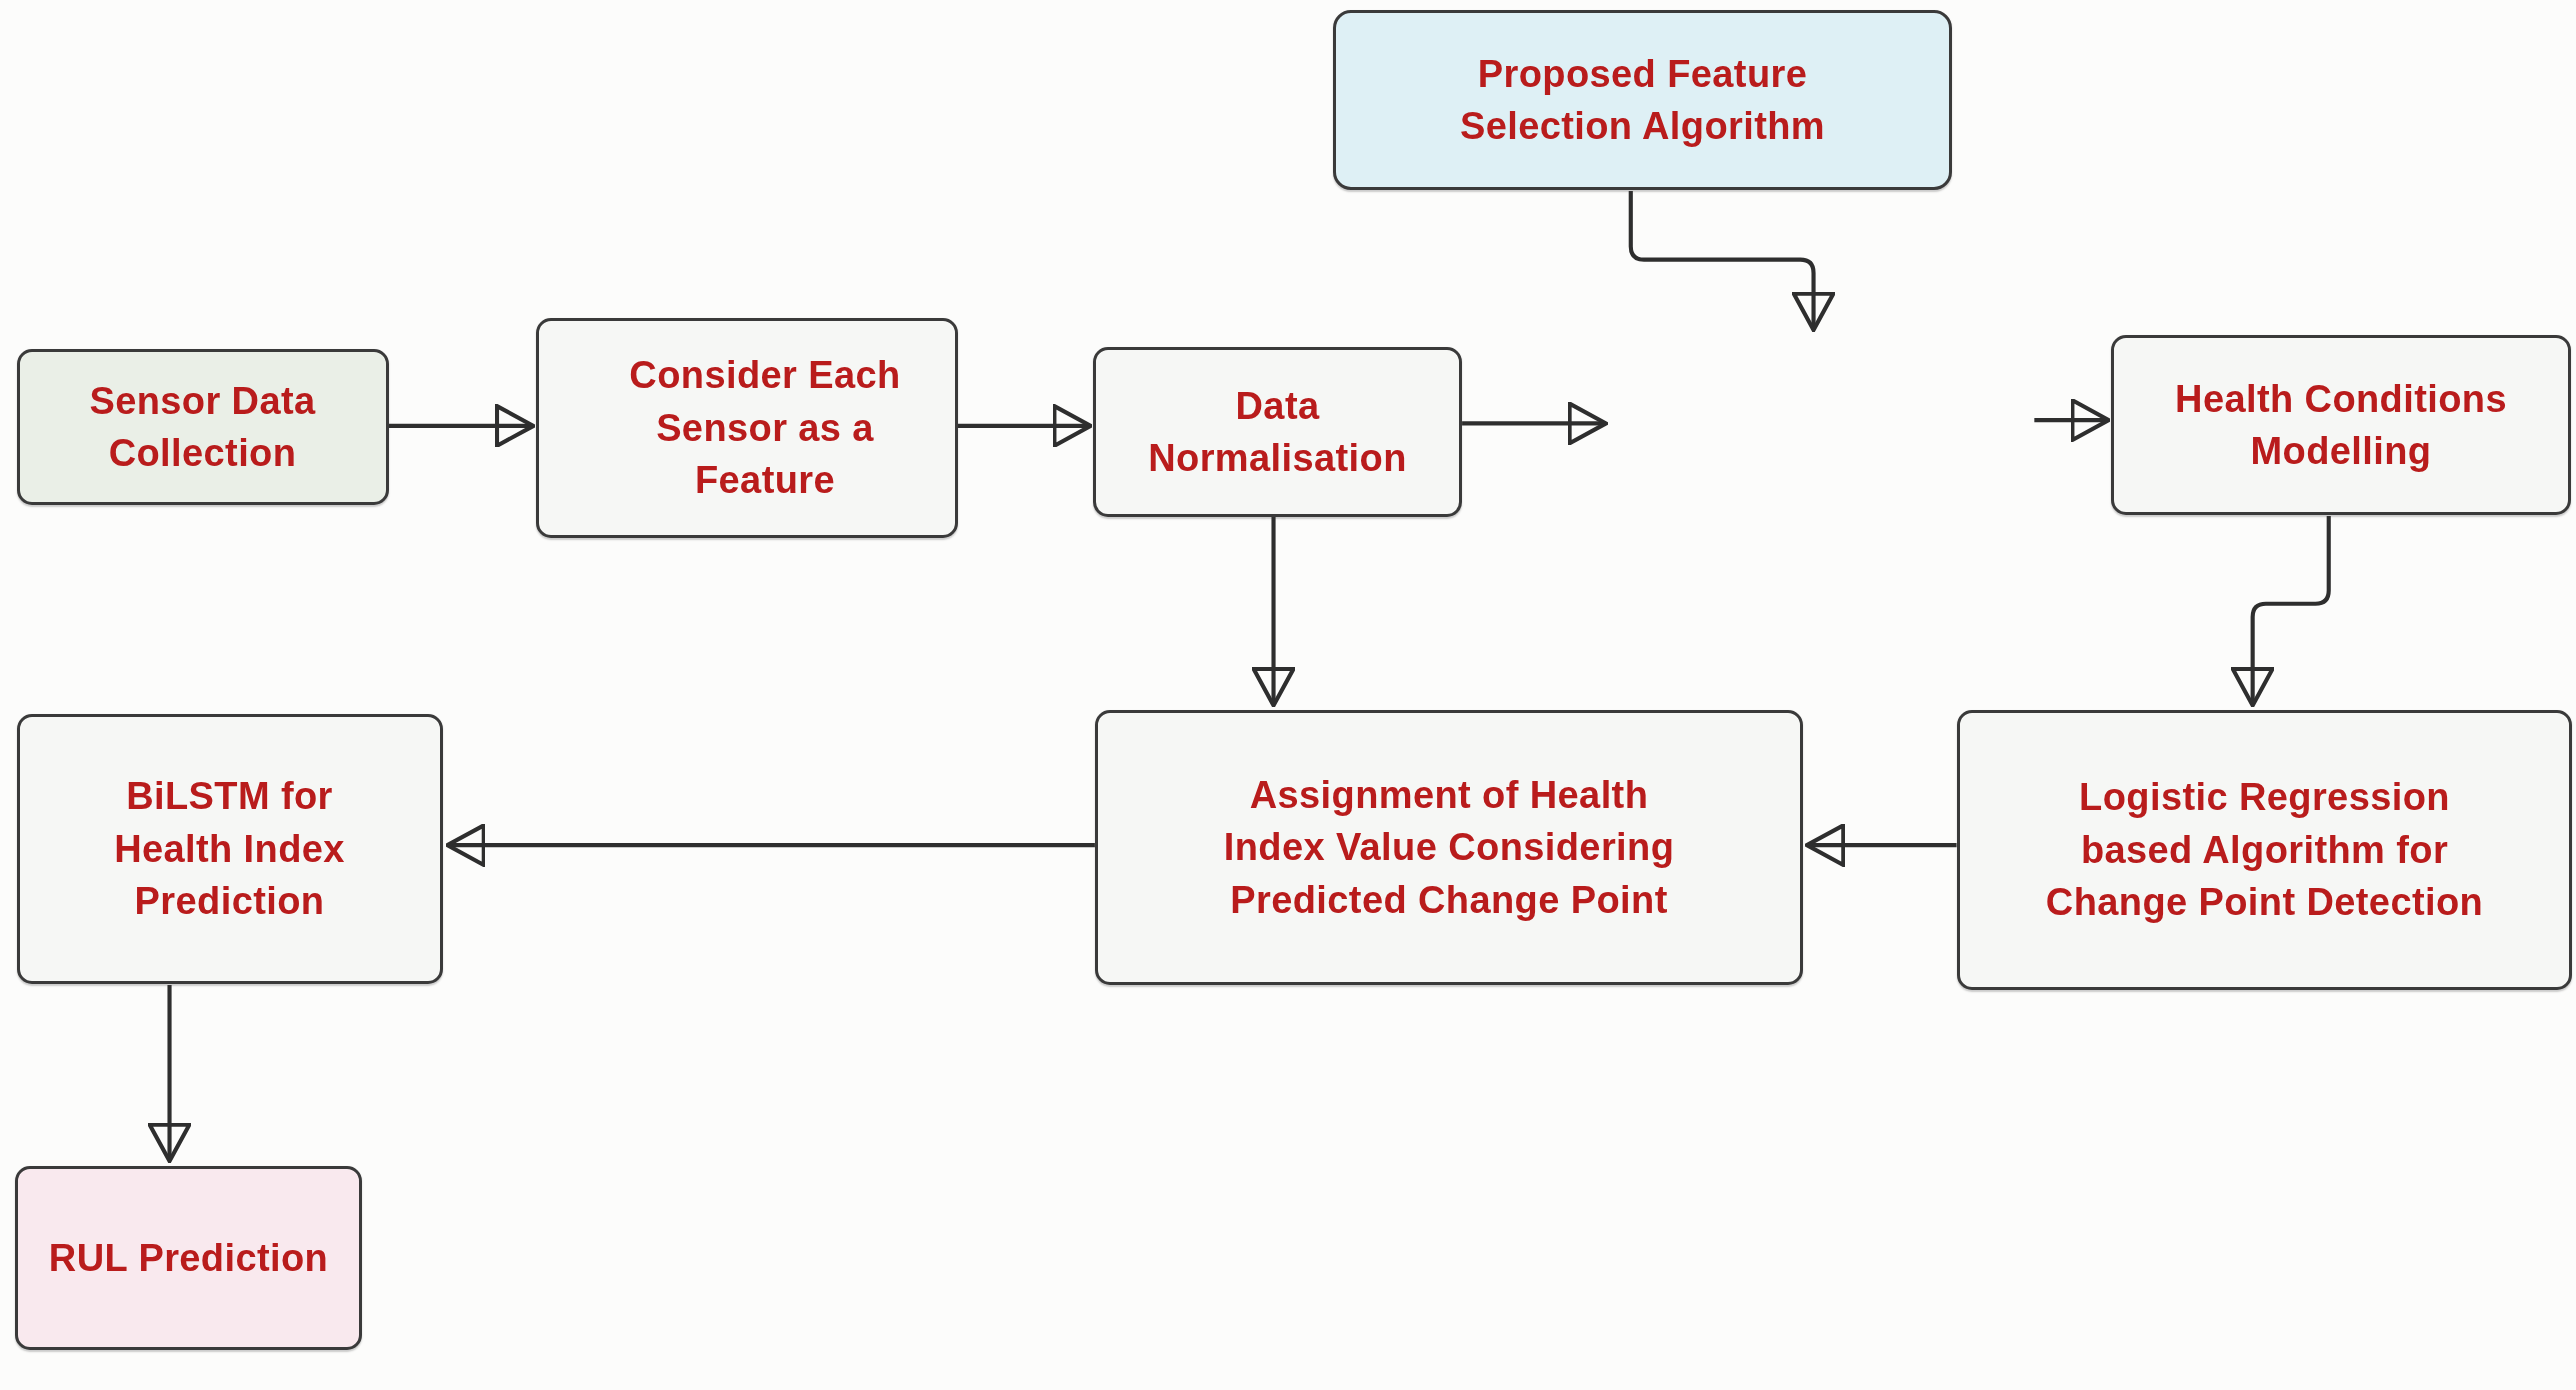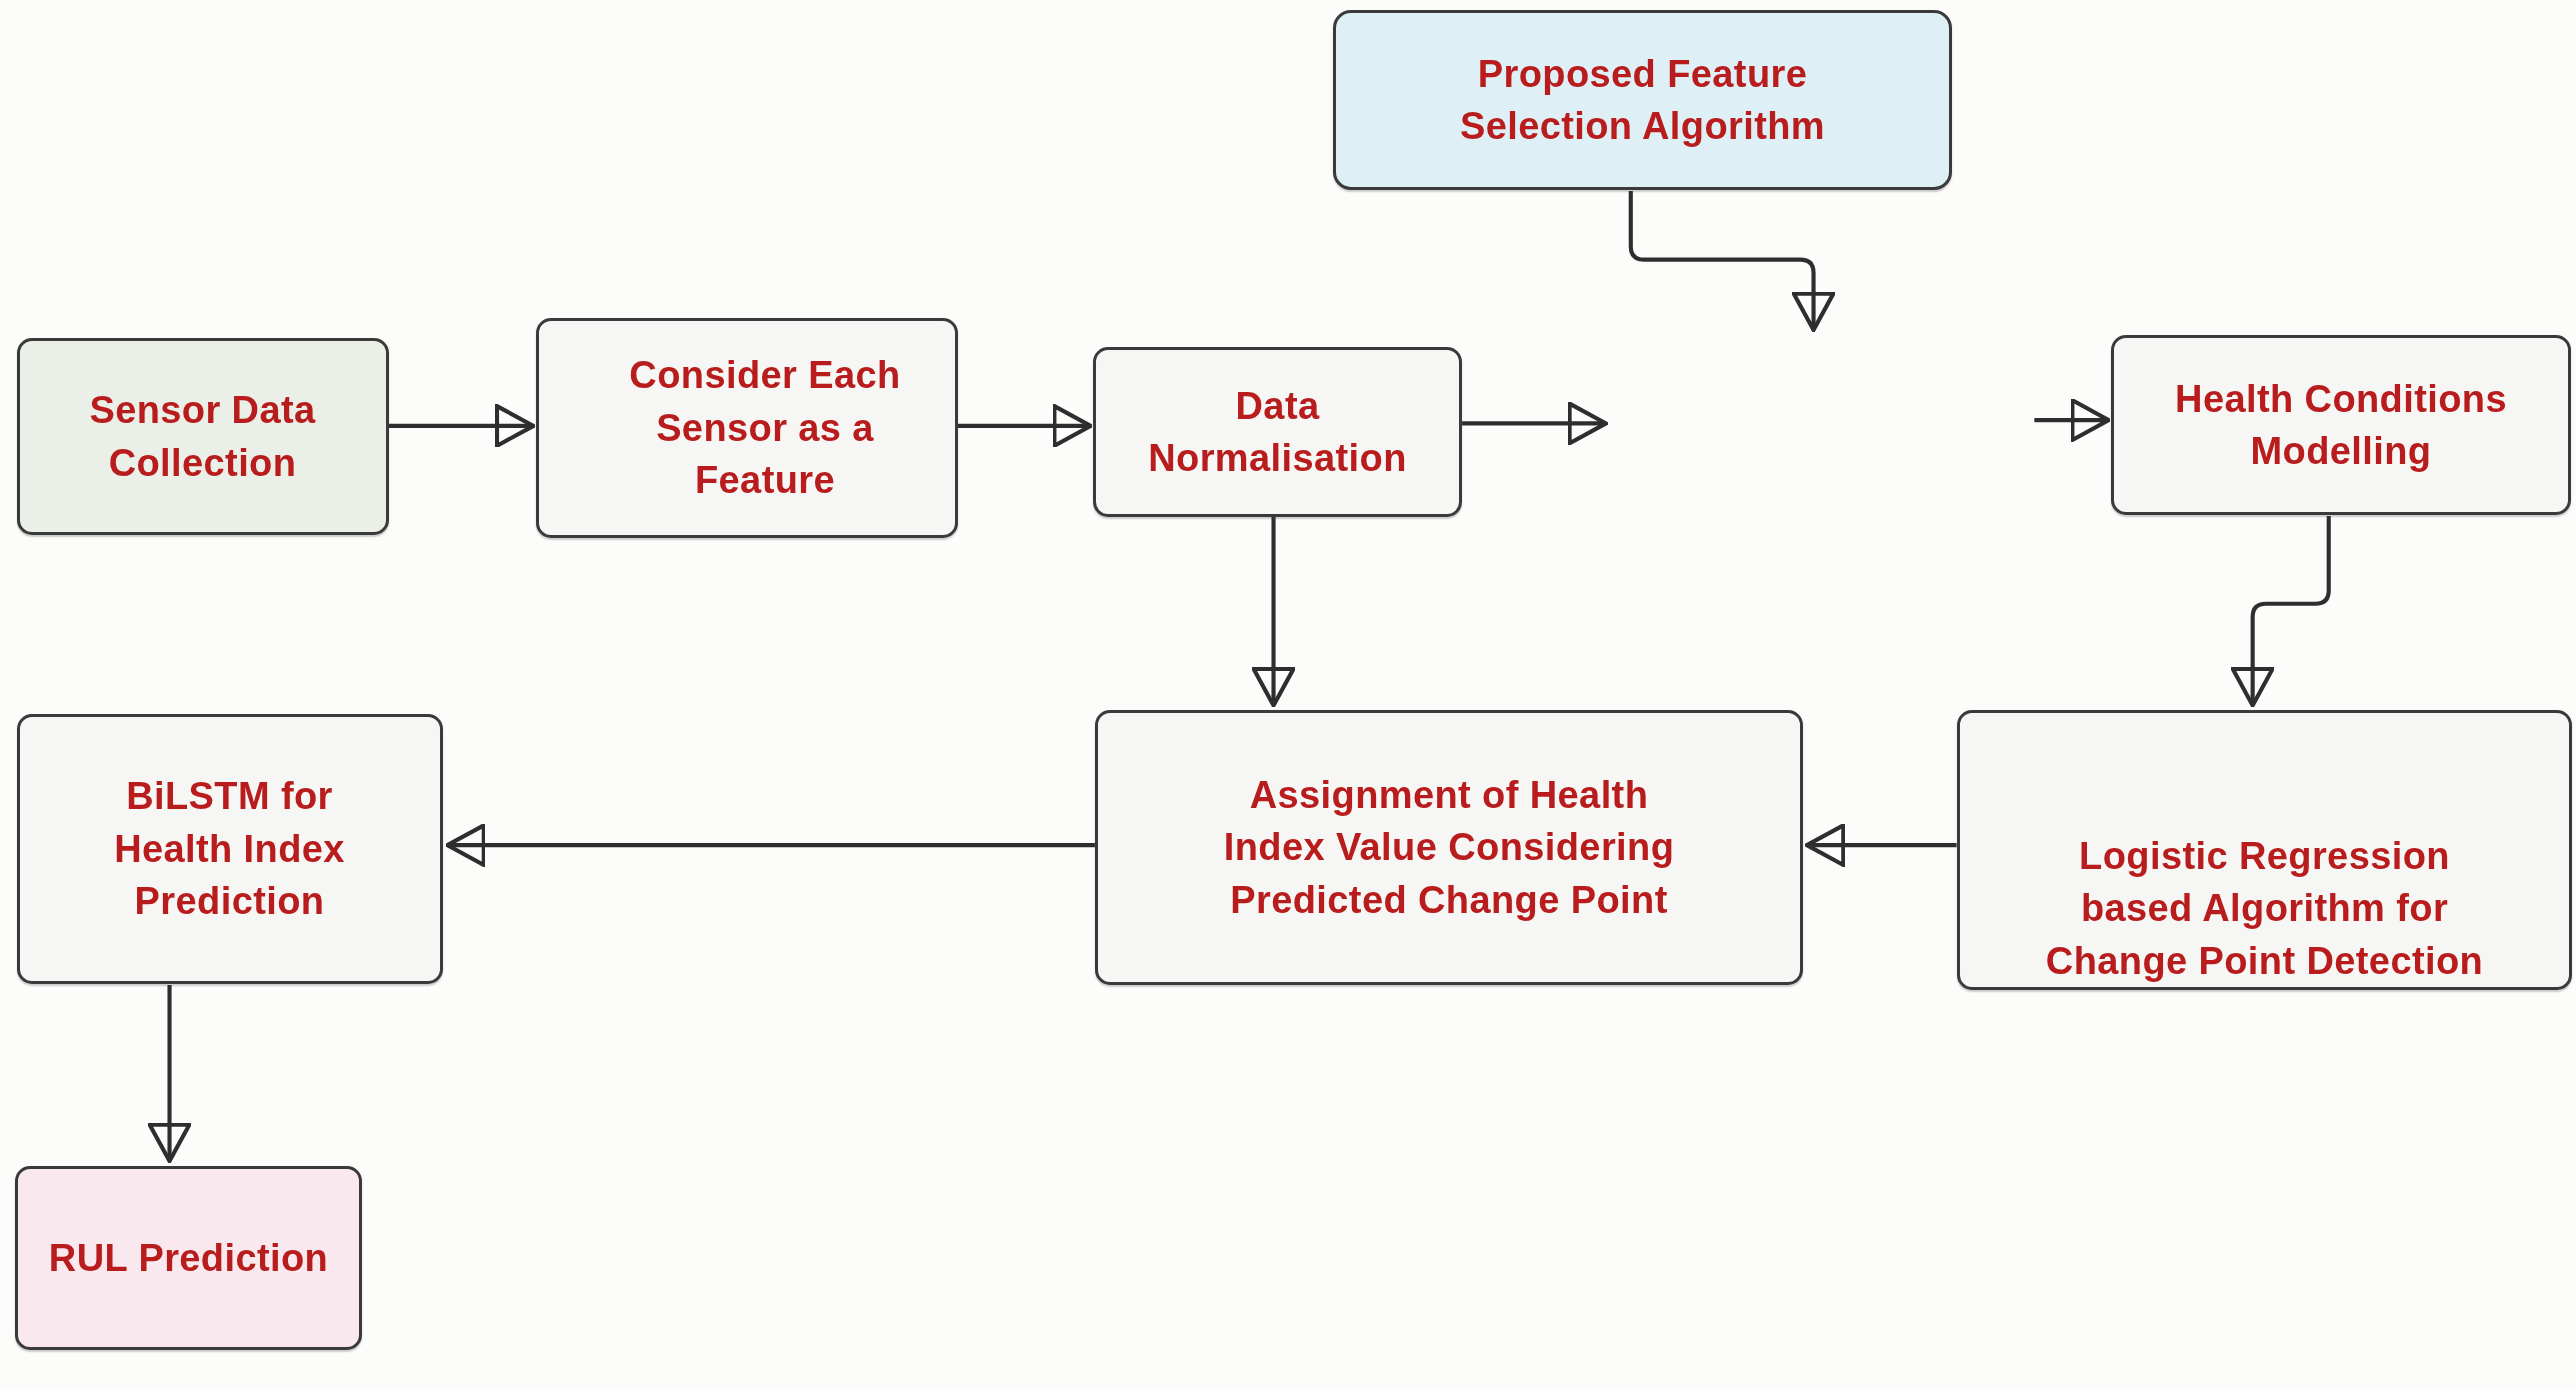--- a/index.html
+++ b/index.html
@@ -28,28 +28,28 @@
     font-size:38px;
     line-height:1.38;
     color:#b91c1c;
     white-space:pre-line;
     letter-spacing:0.4px;
   }
   .fill-green{background:#eaefe7;}
   .fill-blue{background:#def0f5;}
   .fill-pink{background:#f9e9ee;}
 
-  #n-sensor    {left:16.5px;   top:338px;  width:372px; height:197px;}
+  #n-sensor    {left:16.5px;   top:349px;  width:372px; height:156px;}
   #n-consider  {left:536px;  top:318px;  width:422px; height:220px;padding-left:36px;}
   #n-datanorm  {left:1093px; top:347px;  width:369px; height:170px;}
   #n-proposed  {left:1333px; top:10px;   width:619px; height:180px; border-radius:18px;}
   #n-optimised {left:1608px; top:335px;  width:426px; height:190px;}
   #n-health    {left:2111px; top:335px;  width:460px; height:180px;}
   #n-assignment{left:1095px; top:710px;  width:708px; height:275px;}
-  #n-logistic  {left:1957px; top:710px;  width:615px; height:280px;align-items:flex-end;}
+  #n-logistic  {left:1957px; top:710px;  width:615px; height:280px;}
   #n-bilstm    {left:16.5px;   top:714px;  width:426px; height:270px;}
   #n-rul       {left:15px;   top:1166px; width:347px; height:184px;}
 
   .arrows{
     position:absolute;
     left:0; top:0;
     pointer-events:none;
   }
   .arrows path{
     fill:none;

